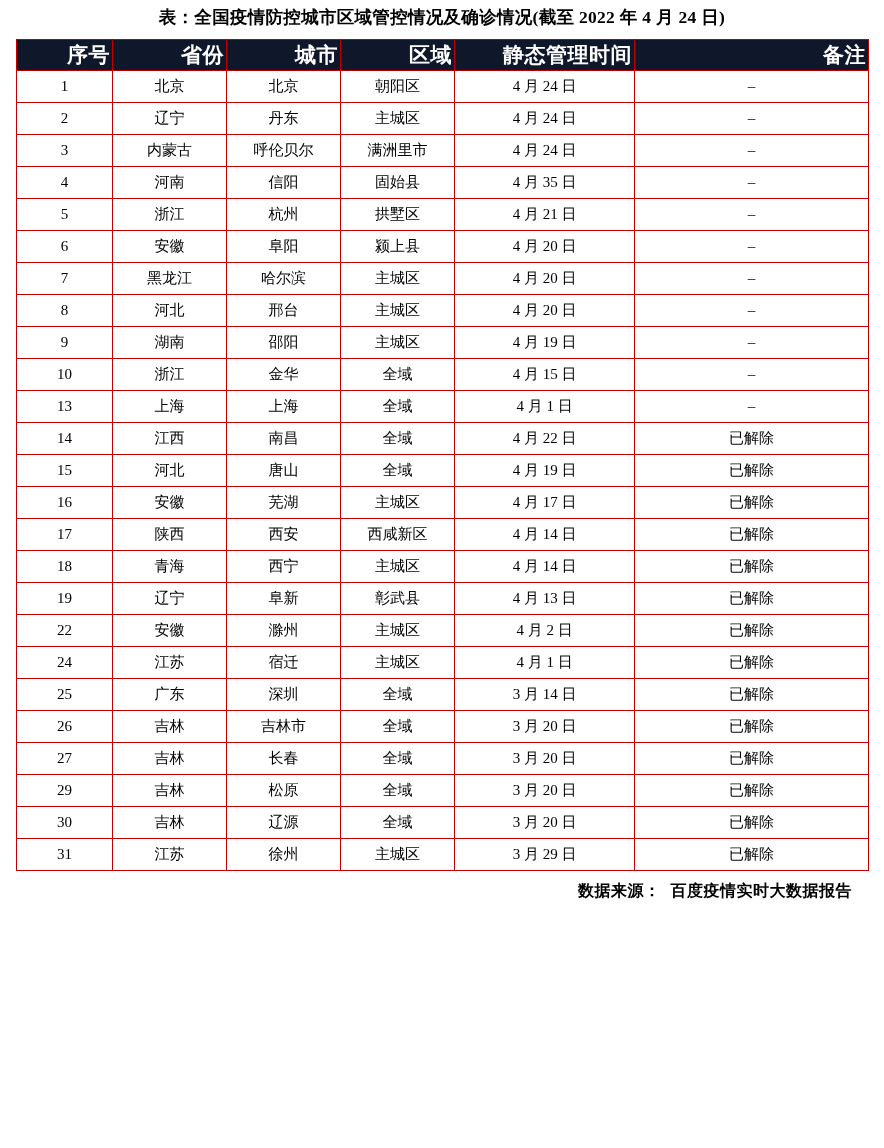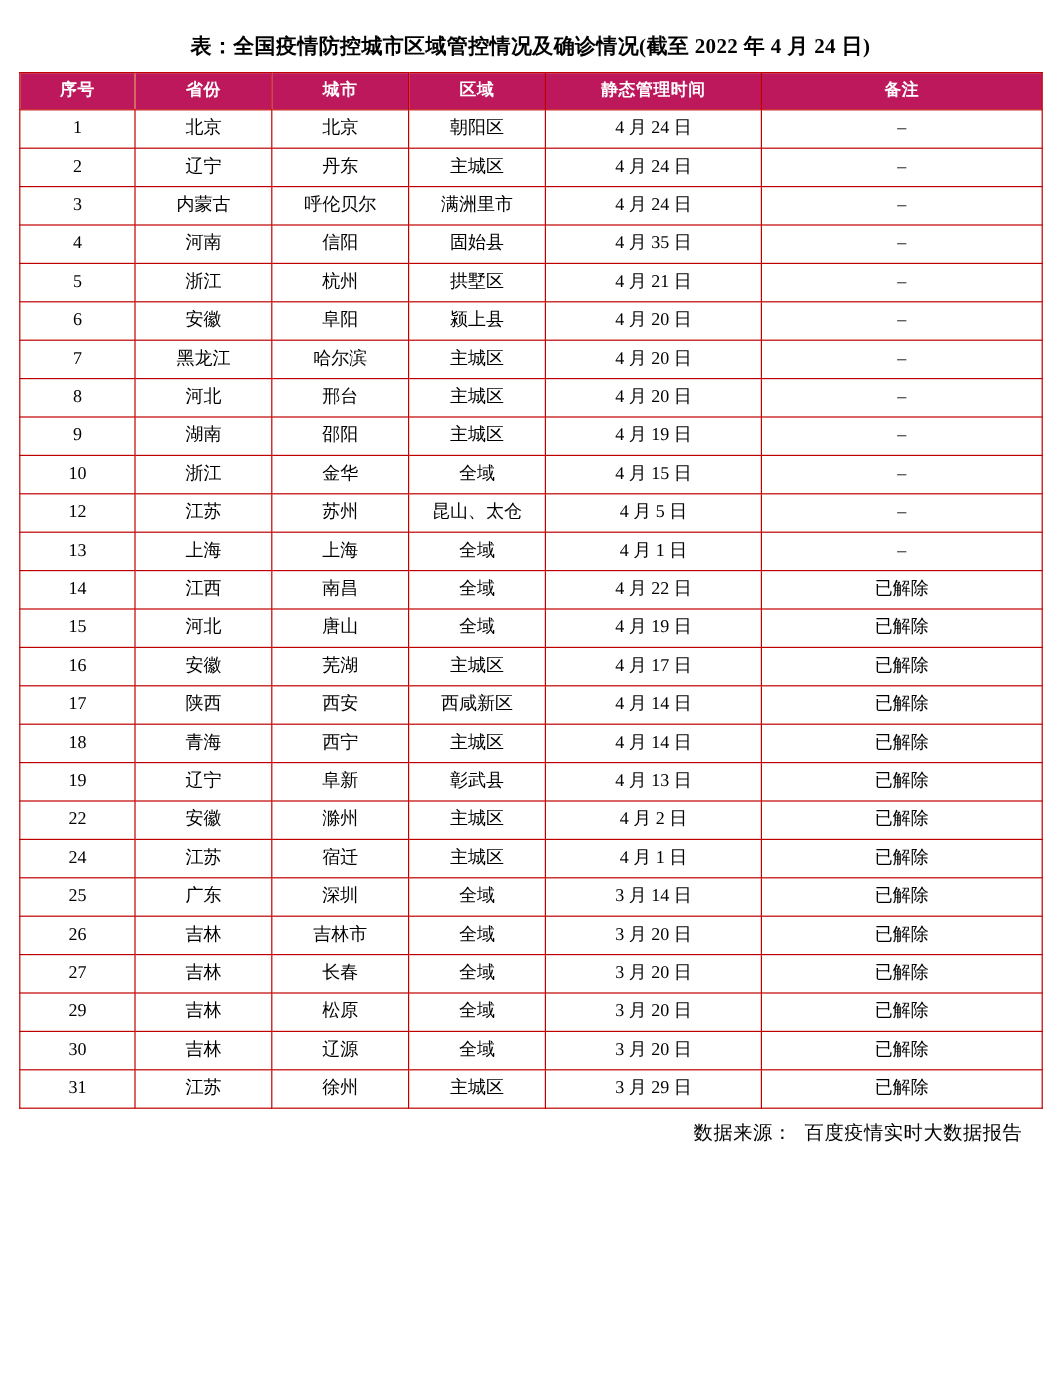--- a/index.html
+++ b/index.html
@@ -12,21 +12,21 @@
     height: 1148px;
     font-family: "Liberation Serif", "DejaVu Serif", serif;
     color: #000000;
     position: relative;
     overflow: hidden;
   }
   .page {
     width: 884px;
     height: 1148px;
     box-sizing: border-box;
-    padding: 24px 16px 0 16px;
+    padding: 3px 16px 0 16px;
     display: flex;
     flex-direction: column;
   }
   .doc-title {
     text-align: center;
     font-size: 17.5px;
     font-weight: bold;
     letter-spacing: 0.3px;
     margin: 2px 0 10px 0;
     font-family: "Liberation Serif", "DejaVu Serif", serif;
@@ -45,45 +45,47 @@
     vertical-align: middle;
     font-size: 15px;
     height: 31px;
     line-height: 1.05;
     padding: 0 2px;
     font-family: "Liberation Serif", "DejaVu Serif", serif;
     white-space: nowrap;
     overflow: hidden;
   }
   table.main-table thead th {
-    background: #be185d;
+    background: #0f172a;
     color: #ffffff;
     font-weight: bold;
-    font-size: 14px;
+    font-size: 21px;
     height: 30px;
     border-color: #c00000;
     letter-spacing: 0.5px;
+    text-align: right;
   }
   table.main-table tbody td {
     color: #000000;
   }
   col.c-idx    { width: 96px; }
   col.c-prov   { width: 114px; }
   col.c-city   { width: 114px; }
   col.c-area   { width: 114px; }
   col.c-time   { width: 180px; }
   col.c-note   { width: 234px; }
 
   .footnote {
     margin: 10px 16px 0 0;
     text-align: right;
     font-size: 16px;
     letter-spacing: 0.5px;
     font-family: "Liberation Serif", "DejaVu Serif", serif;
     white-space: nowrap;
+    font-weight: bold;
   }
   .footnote .src-label { }
   .footnote .src-value { margin-left: 10px; }
 </style>
 </head>
 <body>
 
 <div class="page">
 
   <div class="doc-title">表：全国疫情防控城市区域管控情况及确诊情况(截至 2022 年 4 月 24 日)</div>
@@ -182,28 +184,20 @@
       </tr>
       <tr>
         <td>10</td>
         <td>浙江</td>
         <td>金华</td>
         <td>全域</td>
         <td>4 月 15 日</td>
         <td>–</td>
       </tr>
       <tr>
-        <td>12</td>
-        <td>江苏</td>
-        <td>苏州</td>
-        <td>昆山、太仓</td>
-        <td>4 月 5 日</td>
-        <td>–</td>
-      </tr>
-      <tr>
         <td>13</td>
         <td>上海</td>
         <td>上海</td>
         <td>全域</td>
         <td>4 月 1 日</td>
         <td>–</td>
       </tr>
       <tr>
         <td>14</td>
         <td>江西</td>

